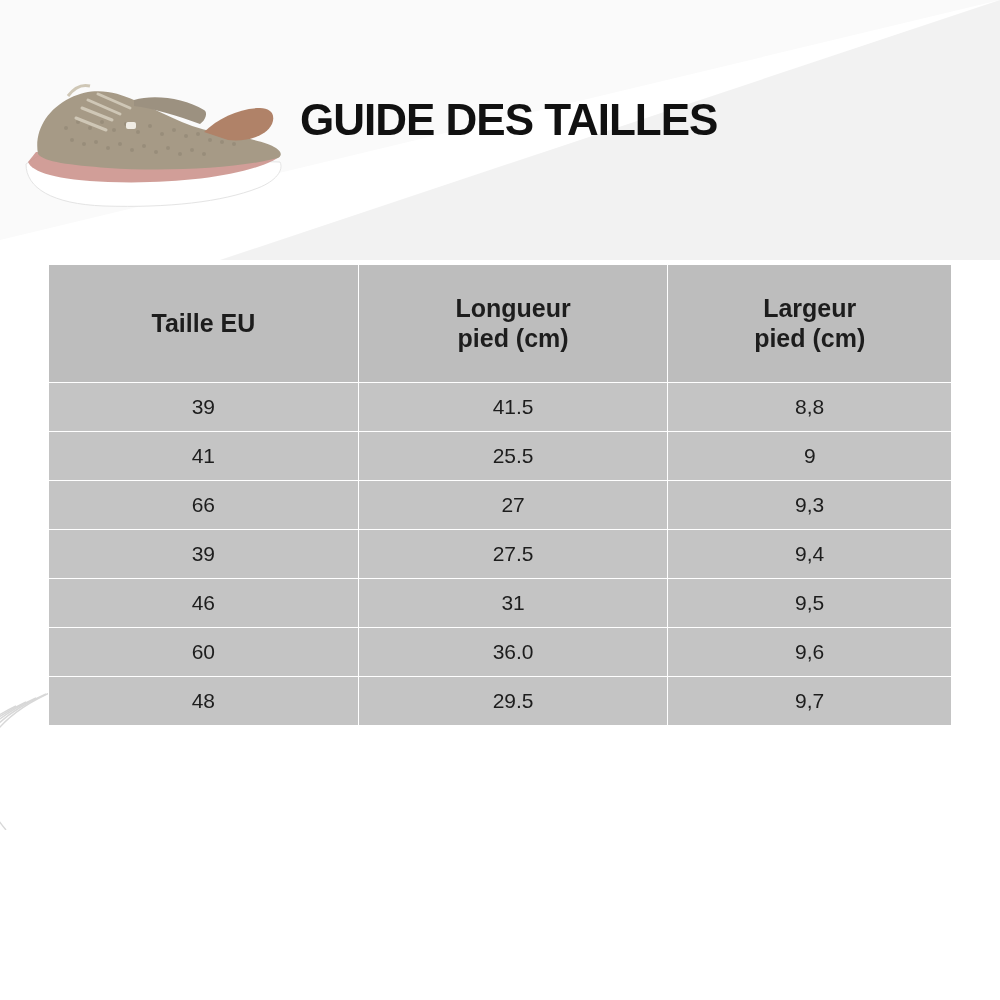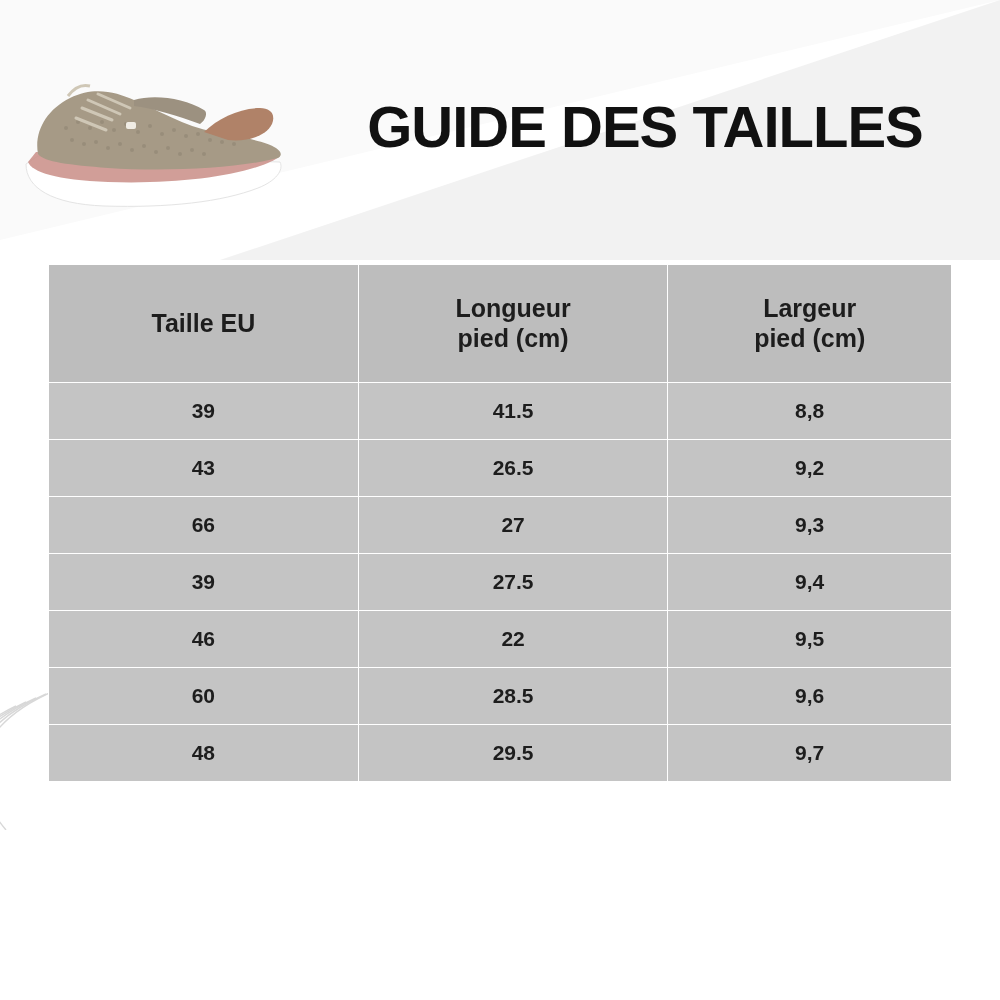--- a/index.html
+++ b/index.html
@@ -55,22 +55,22 @@
     top: 36px;
     width: 290px;
     height: 180px;
   }
 
   .title {
     position: absolute;
     left: 300px;
     top: 98px;
     width: 690px;
-    text-align: center;
-    font-size: 58px;
+    text-align: left;
+    font-size: 44px;
     font-weight: bold;
     letter-spacing: -1px;
     color: #111111;
     line-height: 1;
     white-space: nowrap;
   }
 
   table.size-table {
     position: absolute;
     left: 48px;
@@ -93,23 +93,23 @@
     font-weight: bold;
     line-height: 1.18;
     padding: 18px 6px;
     height: 118px;
     vertical-align: middle;
   }
 
   table.size-table tbody td {
     background: #c4c4c4;
     font-size: 21px;
-    font-weight: bold;
+    font-weight: normal;
     height: 49px;
-    padding: 16px 6px;
+    padding: 8px 6px;
   }
 
   table.size-table col.c1 { width: 34.3%; }
   table.size-table col.c2 { width: 34.3%; }
   table.size-table col.c3 { width: 31.4%; }
 </style>
 </head>
 <body>
 
 <div class="page">
@@ -207,42 +207,42 @@
         </th>
       </tr>
     </thead>
     <tbody>
       <tr>
         <td>39</td>
         <td>41.5</td>
         <td>8,8</td>
       </tr>
       <tr>
-        <td>43</td>
-        <td>26.5</td>
-        <td>9,2</td>
+        <td>41</td>
+        <td>25.5</td>
+        <td>9</td>
       </tr>
       <tr>
         <td>66</td>
         <td>27</td>
         <td>9,3</td>
       </tr>
       <tr>
         <td>39</td>
         <td>27.5</td>
         <td>9,4</td>
       </tr>
       <tr>
         <td>46</td>
-        <td>22</td>
+        <td>31</td>
         <td>9,5</td>
       </tr>
       <tr>
         <td>60</td>
-        <td>28.5</td>
+        <td>36.0</td>
         <td>9,6</td>
       </tr>
       <tr>
         <td>48</td>
         <td>29.5</td>
         <td>9,7</td>
       </tr>
     </tbody>
   </table>
 

